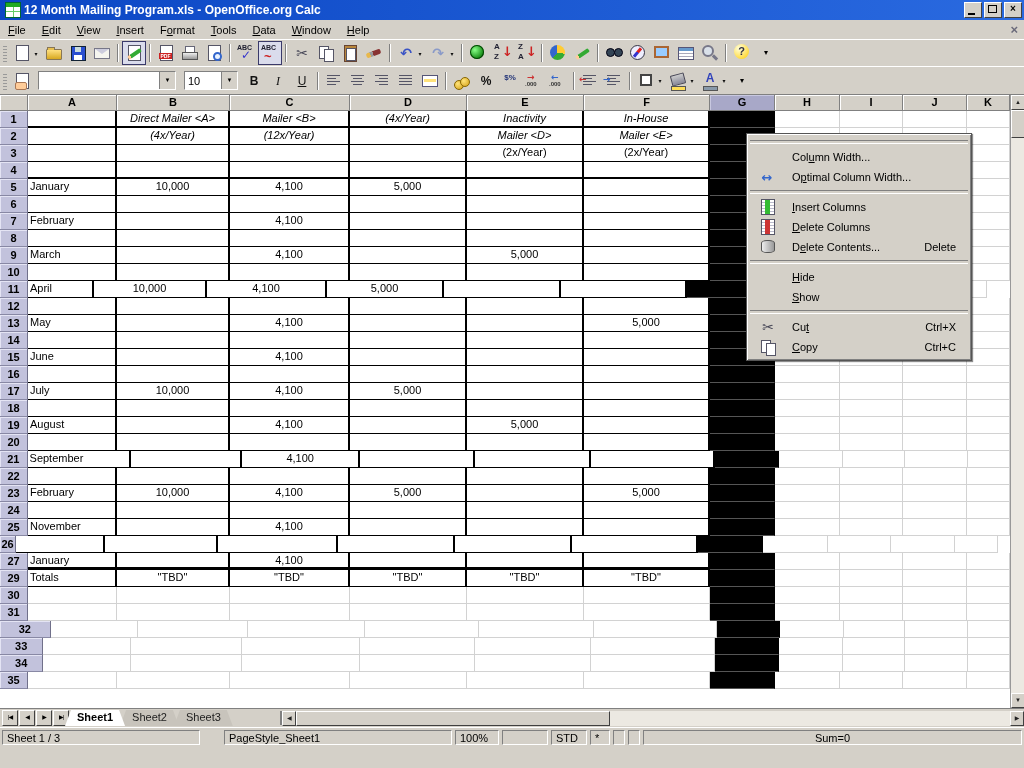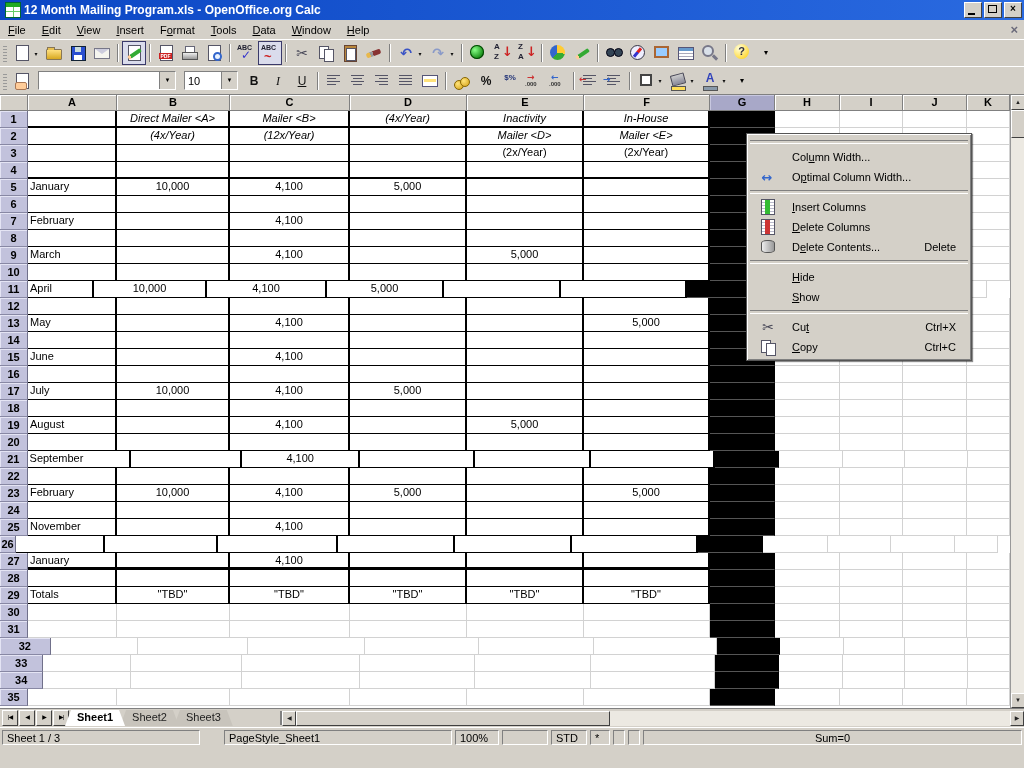--- a/index.html
+++ b/index.html
@@ -885,34 +885,20 @@
           <div class="cell rng xb xb2" style="width: 117px;"></div>
           <div class="cell rng xb xb2" style="width: 117px;"></div>
           <div class="cell rng xb xb2" style="width: 126px;"></div>
           <div class="cell selcell" style="width: 65px;"></div>
           <div class="cell" style="width: 65px;"></div>
           <div class="cell" style="width: 63px;"></div>
           <div class="cell" style="width: 64px;"></div>
           <div class="cell" style="width: 43px;"></div>
         </div>
         <div class="gridrow">
-          <div class="rowhdr" style="width: 28px;">28</div>
-          <div class="cell rng" style="width: 89px;"></div>
-          <div class="cell rng" style="width: 113px;"></div>
-          <div class="cell rng" style="width: 120px;"></div>
-          <div class="cell rng" style="width: 117px;"></div>
-          <div class="cell rng" style="width: 117px;"></div>
-          <div class="cell rng" style="width: 126px;"></div>
-          <div class="cell selcell" style="width: 65px;"></div>
-          <div class="cell" style="width: 65px;"></div>
-          <div class="cell" style="width: 63px;"></div>
-          <div class="cell" style="width: 64px;"></div>
-          <div class="cell" style="width: 43px;"></div>
-        </div>
-        <div class="gridrow">
           <div class="rowhdr" style="width: 28px;">29</div>
           <div class="cell rng left" style="width: 89px;">Totals</div>
           <div class="cell rng ctr" style="width: 113px;">"TBD"</div>
           <div class="cell rng ctr" style="width: 120px;">"TBD"</div>
           <div class="cell rng ctr" style="width: 117px;">"TBD"</div>
           <div class="cell rng ctr" style="width: 117px;">"TBD"</div>
           <div class="cell rng ctr" style="width: 126px;">"TBD"</div>
           <div class="cell selcell" style="width: 65px;"></div>
           <div class="cell" style="width: 65px;"></div>
           <div class="cell" style="width: 63px;"></div>

